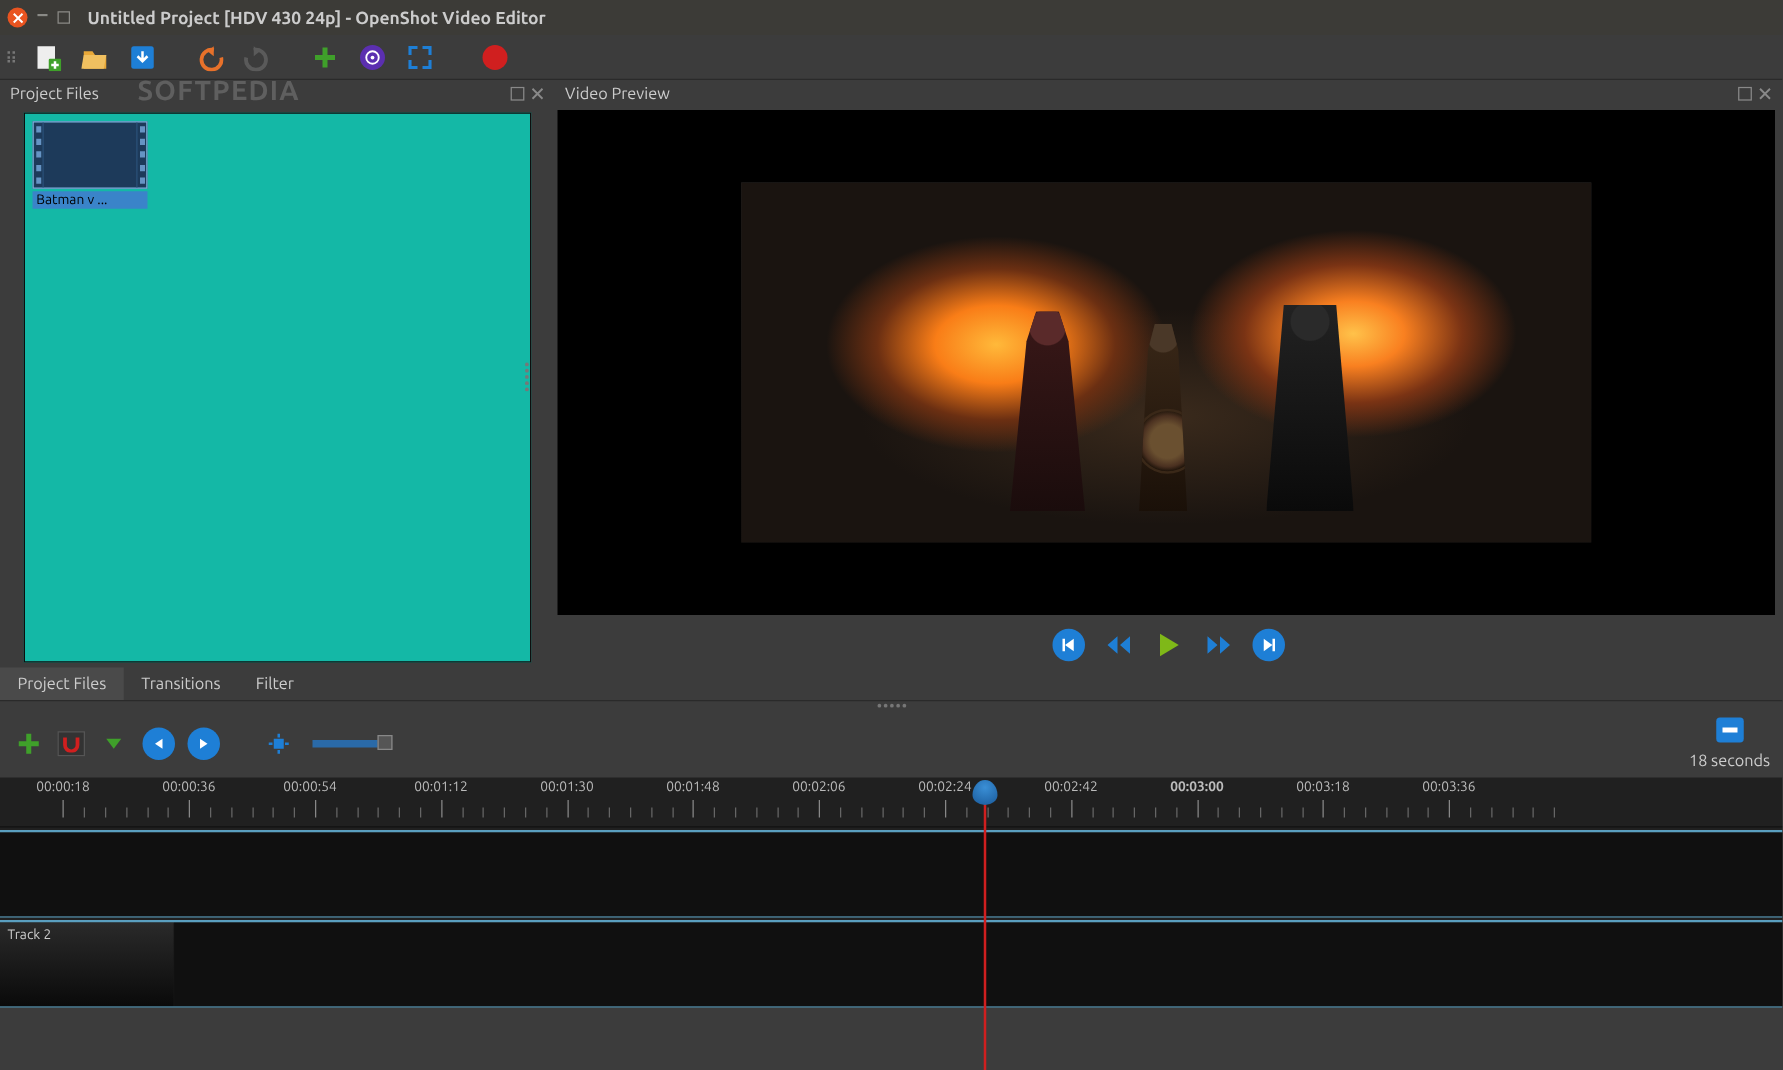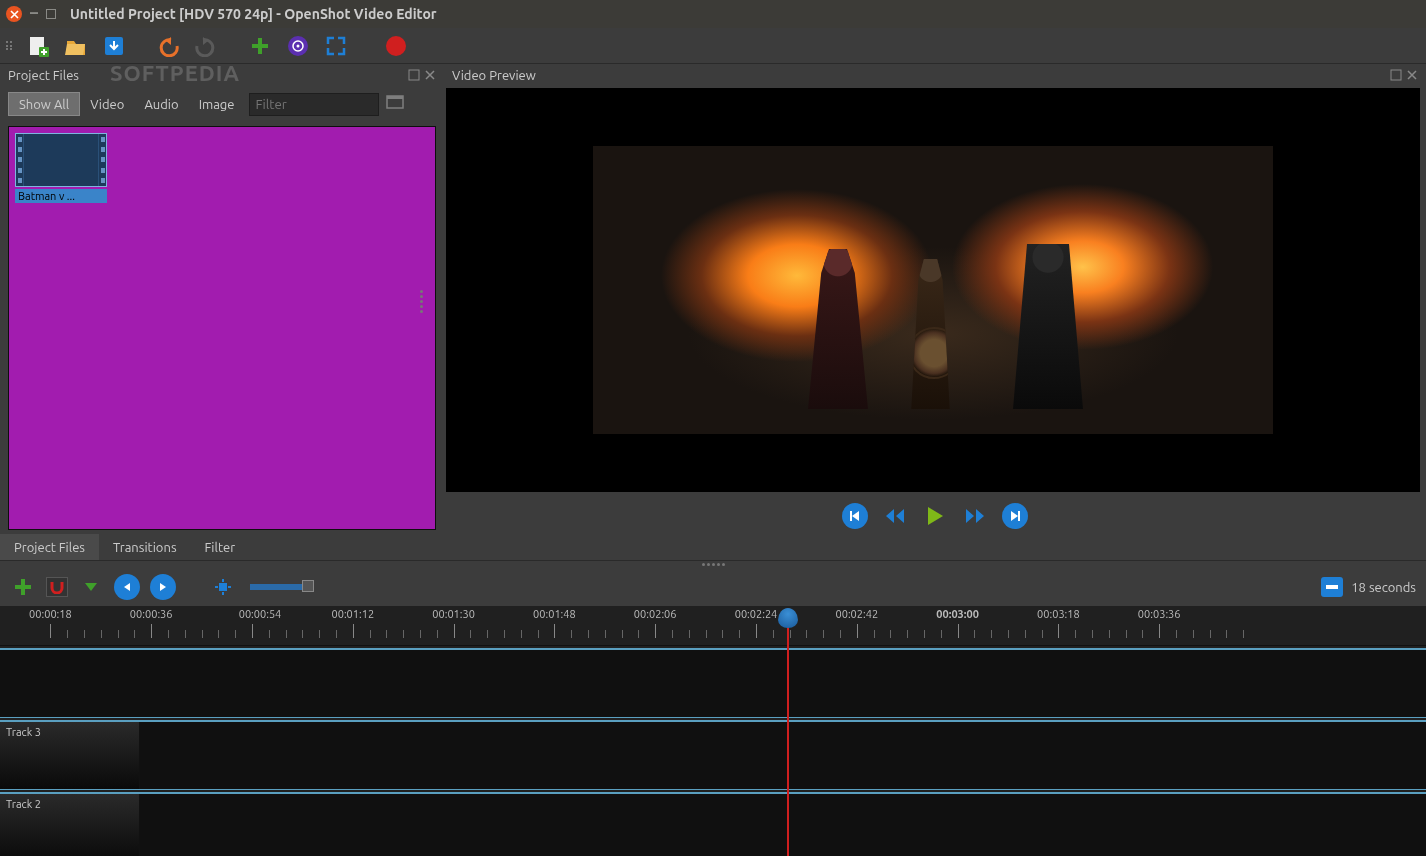--- a/index.html
+++ b/index.html
@@ -26,21 +26,21 @@
 .panel-title .spacer { flex: 1; }
 .panel-title .dock-icon { width: 12px; height: 12px; margin-left: 4px; opacity: 0.7; cursor: pointer; }
 
 
 .project-panel { width: 444px; display: flex; flex-direction: column; }
 .project-toolbar { display: flex; align-items: center; gap: 0; padding: 6px 8px; background: #3c3c3c; }
 .proj-tab { padding: 4px 10px; color: #ccc; cursor: pointer; }
 .proj-tab.active { background: #6e6e6e; border: 1px solid #888; }
 .filter-input { background: #2a2a2a; border: 1px solid #1e1e1e; color: #aaa; padding: 3px 6px; width: 130px; margin-left: 4px; }
 .thumb-btn { width: 24px; height: 24px; margin-left: 6px; opacity: 0.6; }
-.project-body { flex: 1; background: #a21caf; margin: 4px 8px; border: 1px solid #0e0e0e; padding: 6px; position: relative; }
+.project-body { flex: 1; background: #14b8a6; margin: 4px 19px; border: 1px solid #0e0e0e; padding: 6px; position: relative; }
 .clip-thumb { width: 92px; }
 .clip-img { width: 92px; height: 54px; background: #1d3a5a; border: 1px solid #7fb3e0; position: relative; }
 .film-edge { position: absolute; top: 0; bottom: 0; width: 8px; display: flex; flex-direction: column; justify-content: space-around; }
 .film-edge.left { left: 0; border-right: 1px solid #2a5078; }
 .film-edge.right { right: 0; border-left: 1px solid #2a5078; }
 .film-edge i { width: 4px; height: 5px; background: #6694c4; margin: 0 auto; }
 .clip-label { background: #3a84c9; color: #000; font-size: 11px; padding: 1px 3px; margin-top: 2px; text-align: left; }
 
 
 .preview-panel { flex: 1; display: flex; flex-direction: column; }
@@ -65,21 +65,21 @@
 .lower-tabs { display: flex; background: #3c3c3c; border-bottom: 1px solid #2a2a2a; }
 .lower-tab { padding: 6px 14px; color: #ccc; cursor: pointer; }
 .lower-tab.active { background: #4a4a4a; }
 
 
 .timeline-toolbar { display: flex; align-items: center; padding: 6px 10px; gap: 10px; background: #3c3c3c; }
 .tt-btn { width: 26px; height: 26px; display: flex; align-items: center; justify-content: center; cursor: pointer; }
 .magnet { width: 22px; height: 20px; border: 1px solid #555; background: #333; display: flex; align-items: center; justify-content: center; }
 .zoom-slider { width: 60px; height: 6px; background: #2a6aa8; position: relative; margin-left: 4px; }
 .zoom-slider .handle { position: absolute; right: -4px; top: -4px; width: 12px; height: 12px; background: #555; border: 1px solid #888; }
-.tt-right { margin-left: auto; display: flex; align-items: center; gap: 8px; }
+.tt-right { margin-left: auto; display: flex; align-items: center; gap: 8px; flex-direction: column; }
 .zoom-label { color: #ccc; }
 .zoom-badge { width: 22px; height: 20px; background: #1e7fd6; border-radius: 3px; display: flex; align-items: center; justify-content: center; }
 
 
 .timeline { background: #202020; }
 .ruler { position: relative; height: 40px; border-bottom: 1px solid #111; display: flex; }
 .timecode-box { width: 140px; display: flex; align-items: center; justify-content: center; font-size: 18px; color: #ddd; }
 .ruler-track { flex: 1; position: relative; }
 .rlabel { position: absolute; top: 2px; font-size: 11px; color: #bbb; transform: translateX(-50%); }
 .tick-major { position: absolute; top: 18px; width: 1px; height: 14px; background: #888; }
@@ -97,21 +97,21 @@
 <body>
 
 <div class="titlebar">
   <div class="win-btn win-close">
     <svg width="9" height="9" viewBox="0 0 9 9">
         <path d="M1 1 L8 8 M8 1 L1 8" stroke="#fff" stroke-width="1.6"></path>
       </svg>
   </div>
   <div class="win-dash">–</div>
   <div class="win-box"></div>
-  <div class="title">Untitled Project [HDV 570 24p] - OpenShot Video Editor</div>
+  <div class="title">Untitled Project [HDV 430 24p] - OpenShot Video Editor</div>
 </div>
 
 <div class="toolbar">
   <div class="grip">
       <span>
         <i></i>
         <i></i>
       </span>
       <span>
         <i></i>
@@ -186,33 +186,20 @@
   <div class="project-panel">
     <div class="panel-title">
       <span>Project Files</span>
       <span class="spacer"></span>
       <span class="dock-icon"><svg width="12" height="12">
             <rect x="1" y="1" width="10" height="10" fill="none" stroke="#aaa"></rect>
           </svg></span>
       <span class="dock-icon"><svg width="12" height="12">
             <path d="M2 2 L10 10 M10 2 L2 10" stroke="#aaa" stroke-width="1.5"></path>
           </svg></span>
-    </div>
-    <div class="project-toolbar">
-      <div class="proj-tab active">Show All</div>
-      <div class="proj-tab">Video</div>
-      <div class="proj-tab">Audio</div>
-      <div class="proj-tab">Image</div>
-      <input class="filter-input" placeholder="Filter" style="">
-      <div class="thumb-btn">
-        <svg width="20" height="20">
-            <rect x="2" y="4" width="16" height="12" fill="none" stroke="#aaa" stroke-width="1.5"></rect>
-            <rect x="2" y="4" width="16" height="3" fill="#aaa"></rect>
-          </svg>
-      </div>
     </div>
     <div class="project-body">
       <div class="clip-thumb">
         <div class="clip-img">
           <div class="film-edge left">
               <i></i>
               <i></i>
               <i></i>
               <i></i>
               <i></i>
@@ -367,21 +354,21 @@
         <div class="tick-minor" style="left: 100.8px;"></div>
         <div class="tick-minor" style="left: 117.6px;"></div>
         <div class="tick-minor" style="left: 134.4px;"></div>
         <div class="rlabel" style="left: 151.2px;">00:00:36</div>
         <div class="tick-major" style="left: 151.2px;"></div>
         <div class="tick-minor" style="left: 168px;"></div>
         <div class="tick-minor" style="left: 184.8px;"></div>
         <div class="tick-minor" style="left: 201.6px;"></div>
         <div class="tick-minor" style="left: 218.4px;"></div>
         <div class="tick-minor" style="left: 235.2px;"></div>
-        <div class="rlabel" style="left: 260px;">00:00:54</div>
+        <div class="rlabel" style="left: 248px;">00:00:54</div>
         <div class="tick-major" style="left: 252px;"></div>
         <div class="tick-minor" style="left: 268.8px;"></div>
         <div class="tick-minor" style="left: 285.6px;"></div>
         <div class="tick-minor" style="left: 302.4px;"></div>
         <div class="tick-minor" style="left: 319.2px;"></div>
         <div class="tick-minor" style="left: 336px;"></div>
         <div class="rlabel" style="left: 352.8px;">00:01:12</div>
         <div class="tick-major" style="left: 352.8px;"></div>
         <div class="tick-minor" style="left: 369.6px;"></div>
         <div class="tick-minor" style="left: 386.4px;"></div>
@@ -444,22 +431,18 @@
         <div class="tick-minor" style="left: 1209.6px;"></div>
         <div class="tick-minor" style="left: 1226.4px;"></div>
         <div class="tick-minor" style="left: 1243.2px;"></div>
       </div>
   </div>
   <div id="tracks">
       <div class="track">
         <div class="track-body"></div>
       </div>
       <div class="track">
-        <div class="track-header">Track 3</div>
-        <div class="track-body"></div>
-      </div>
-      <div class="track">
         <div class="track-header">Track 2</div>
         <div class="track-body"></div>
       </div>
     </div>
 
 </div>
 
 </body></html>

